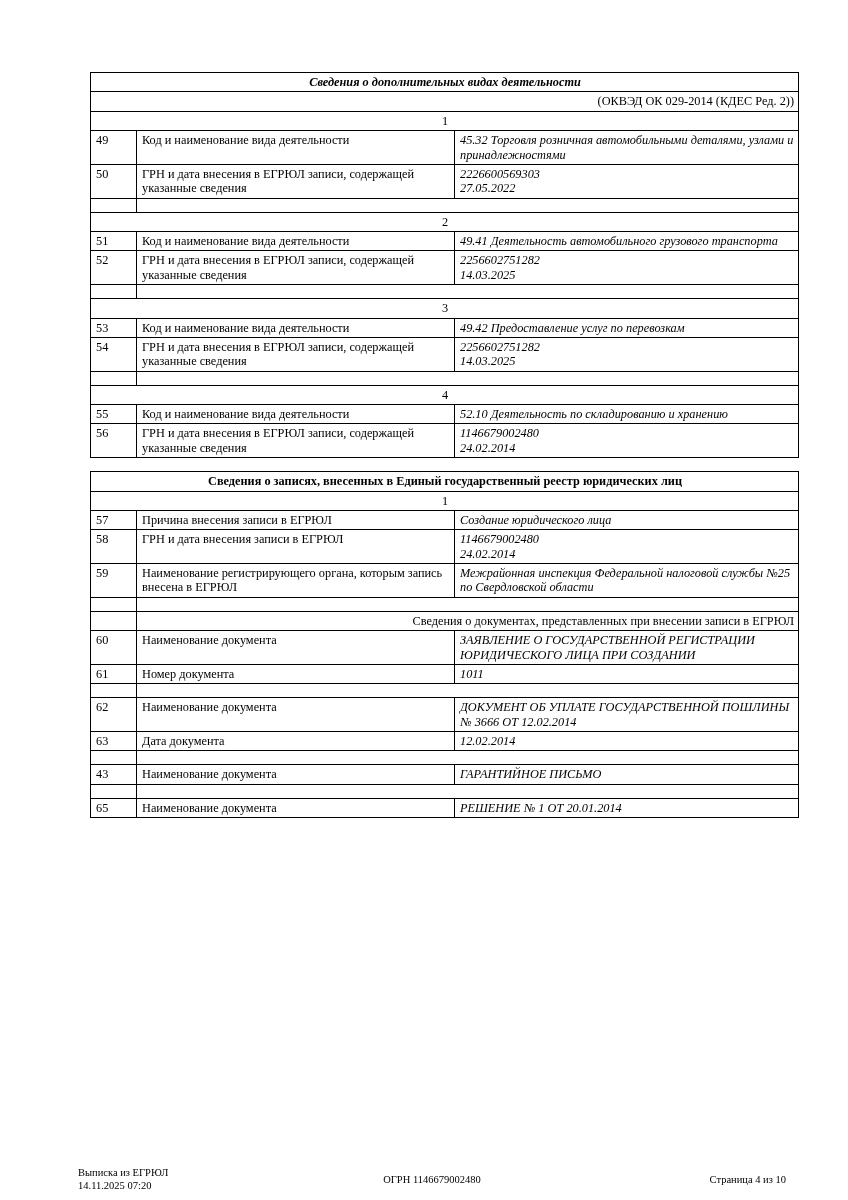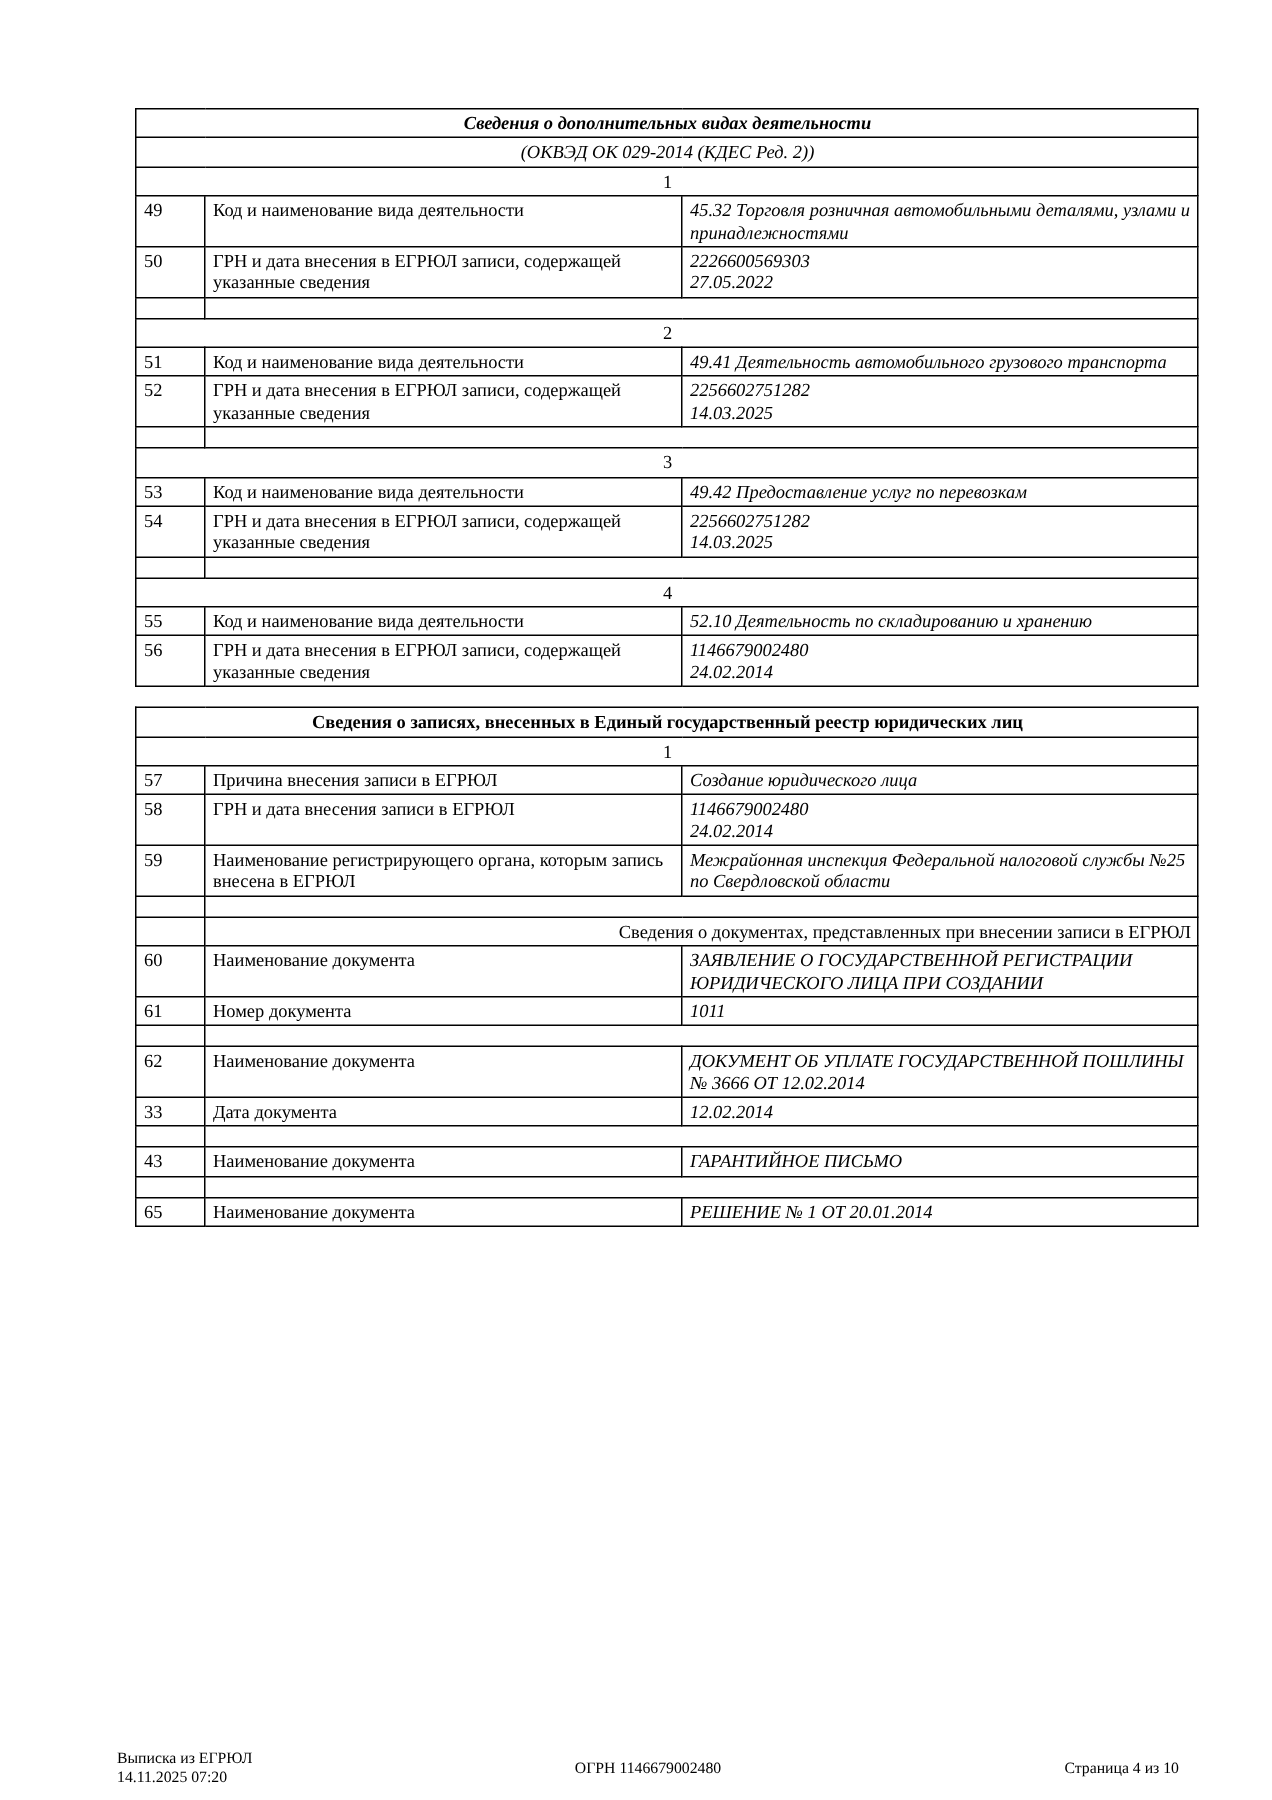--- a/index.html
+++ b/index.html
@@ -44,22 +44,21 @@
     text-align: left;
     padding-left: 10px;
   }
   td.section {
     text-align: center;
     font-style: italic;
     font-weight: bold;
     padding: 4px 4px 5px 4px;
   }
   td.section-sub {
-    text-align: center;
-    font-style: italic;
+    text-align: right;
     padding: 2px 4px 4px 4px;
   }
   td.section-bold {
     text-align: center;
     font-weight: bold;
     padding: 5px 4px 5px 4px;
     font-style: normal;
   }
   td.idx {
     text-align: center;
@@ -254,21 +253,21 @@
       <tr class="spacer">
         <td class="nb-none"></td>
           <td class="blankcell" colspan="2"></td>
       </tr>
       <tr>
         <td class="num">62</td>
         <td>Наименование документа</td>
         <td class="multi">ДОКУМЕНТ ОБ УПЛАТЕ ГОСУДАРСТВЕННОЙ ПОШЛИНЫ № 3666 ОТ 12.02.2014</td>
       </tr>
       <tr>
-        <td class="num">33</td>
+        <td class="num">63</td>
         <td>Дата документа</td>
         <td class="multi">12.02.2014</td>
       </tr>
       <tr class="spacer">
         <td class="nb-none"></td>
           <td class="blankcell" colspan="2"></td>
       </tr>
       <tr>
         <td class="num">43</td>
         <td>Наименование документа</td>

